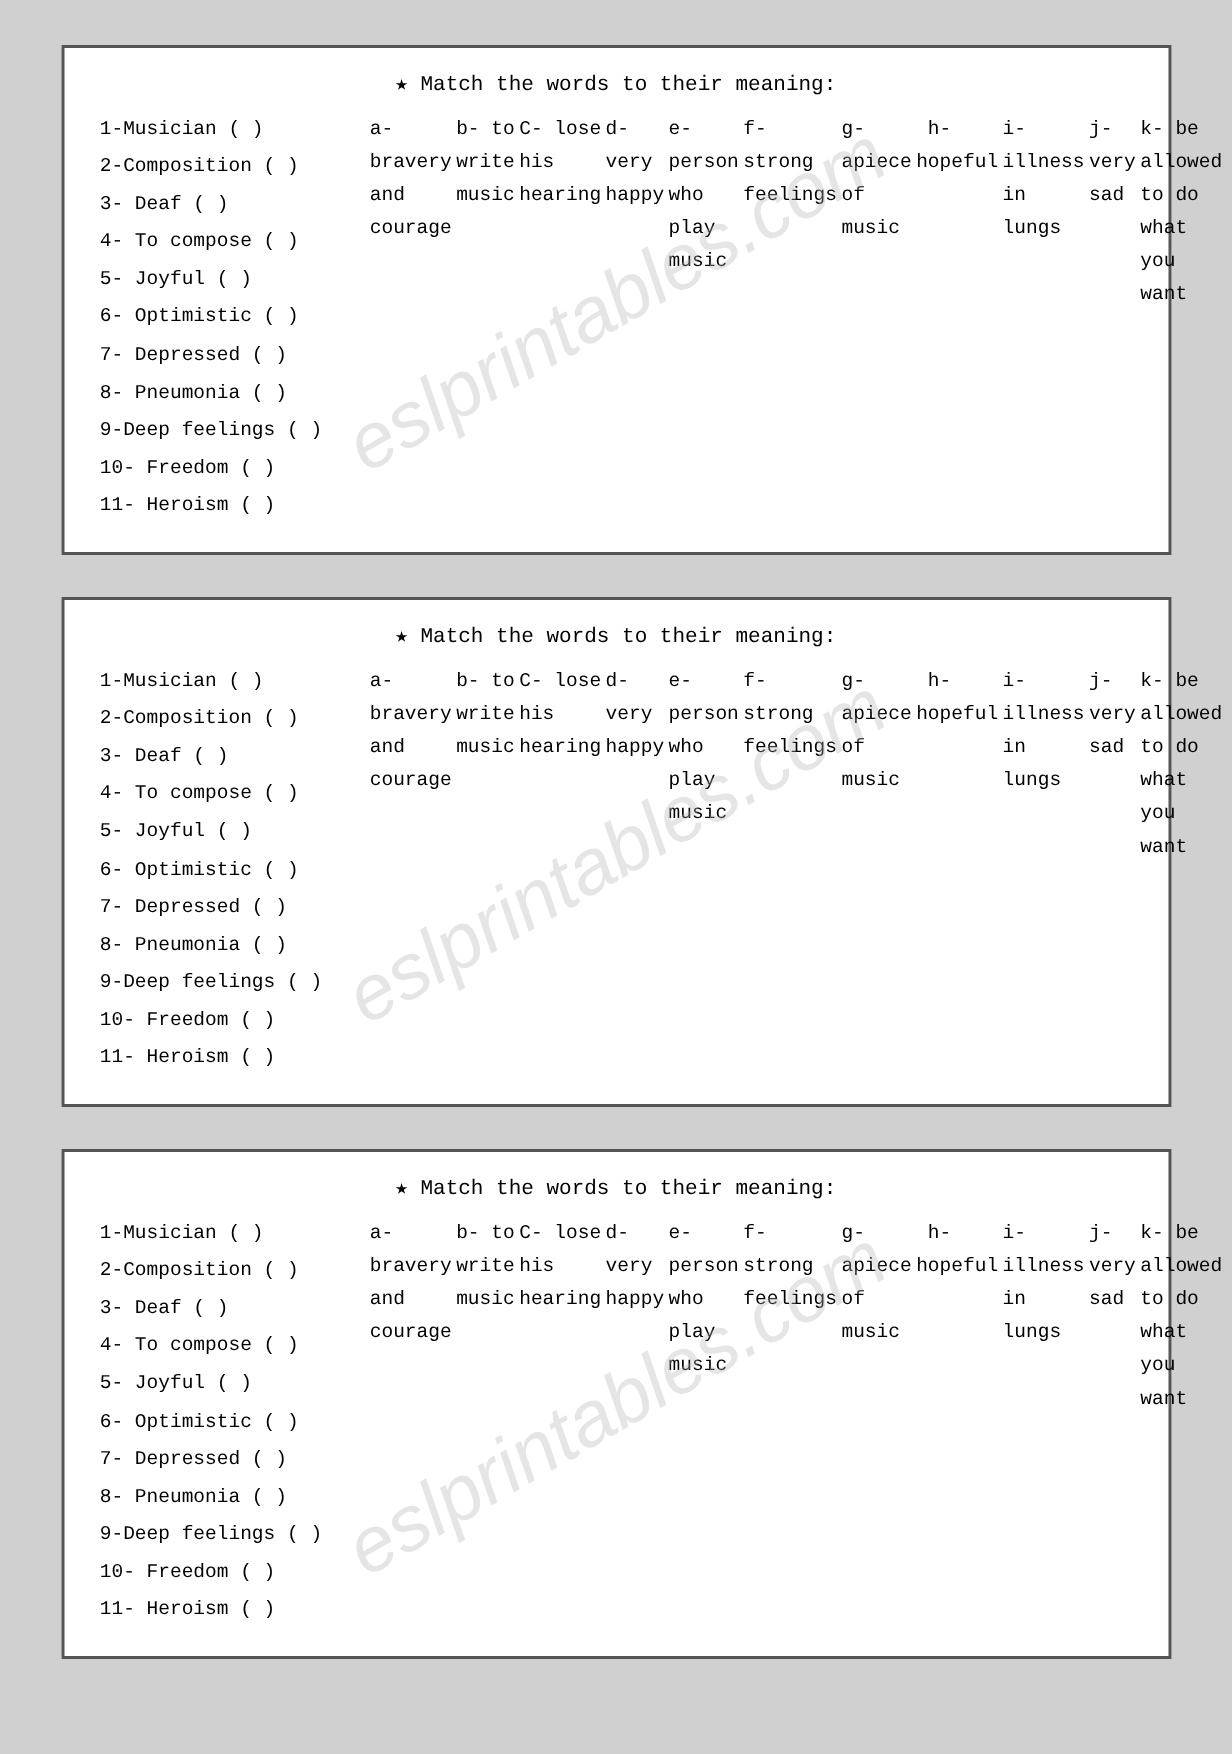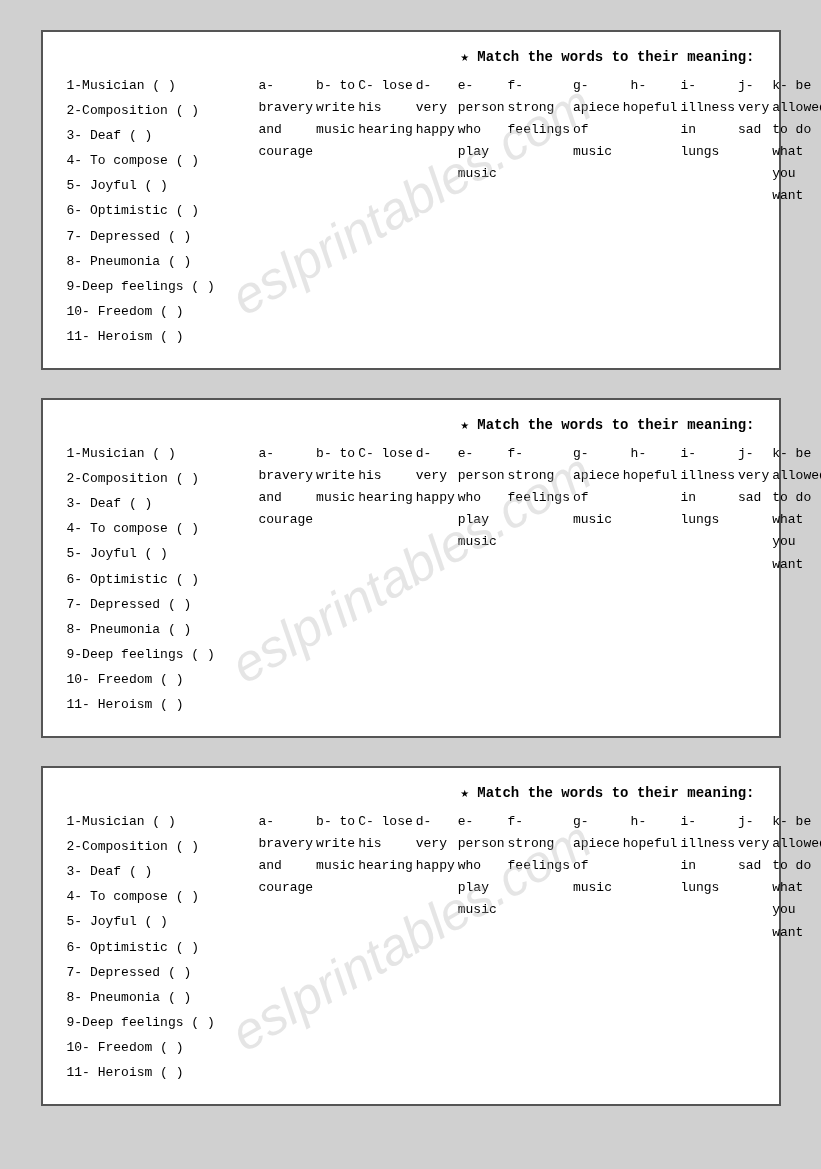--- a/index.html
+++ b/index.html
@@ -22,31 +22,31 @@
 
     .worksheet-box {
       background-color: #ffffff;
       border: 2px solid #555;
       width: 740px;
       padding: 16px 24px 20px 24px;
       position: relative;
     }
 
     .worksheet-title {
-      text-align: right;
+      text-align: center;
       font-size: 14px;
-      font-weight: bold;
+      font-weight: normal;
       margin-bottom: 10px;
       font-family: 'Courier New', Courier, monospace;
     }
 
     .match-grid {
       display: grid;
       grid-template-columns: 1fr 1fr;
-      gap: 12px;
+      gap: 0px;
       font-size: 13px;
       font-family: 'Courier New', Courier, monospace;
     }
 
     .left-col {
       display: flex;
       flex-direction: column;
       gap: 3px;
     }
 

